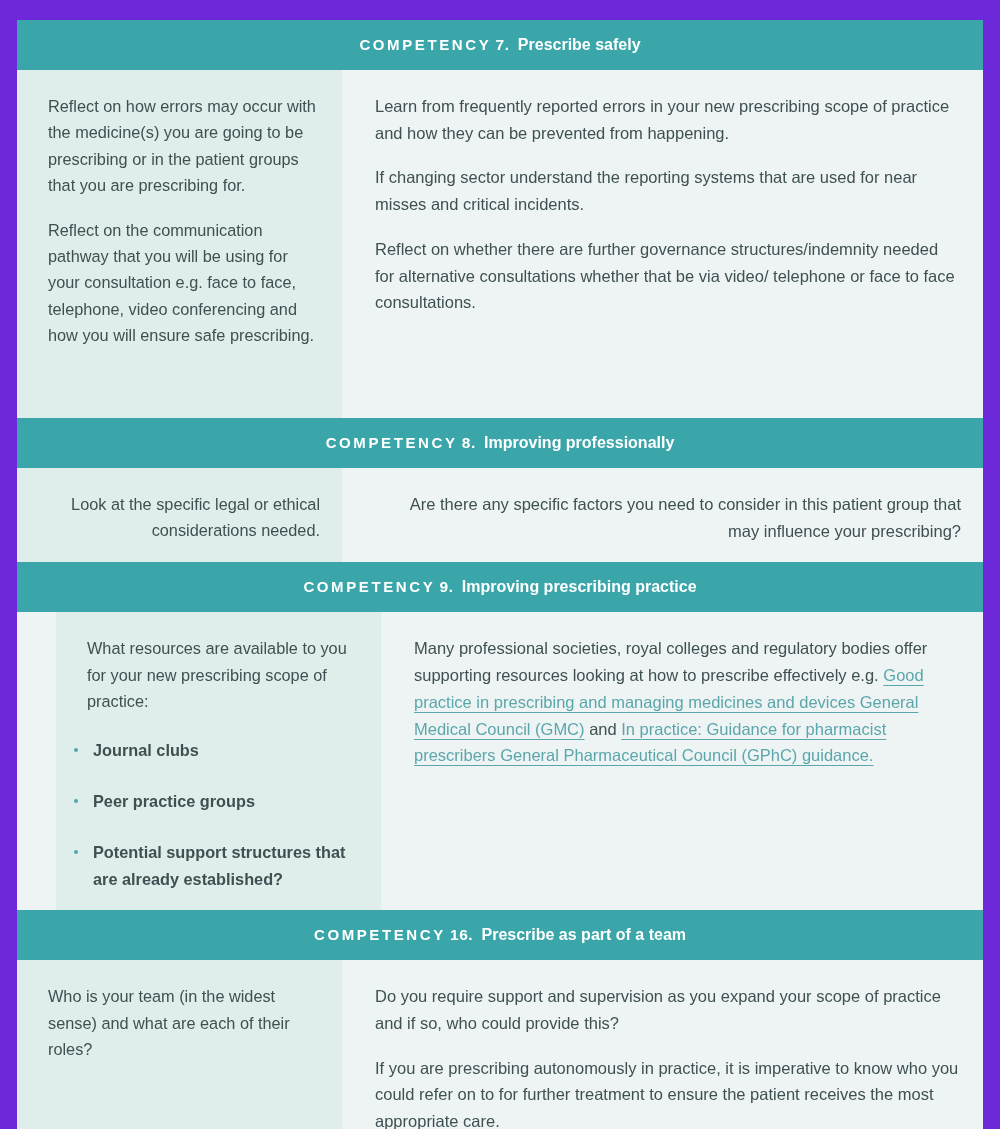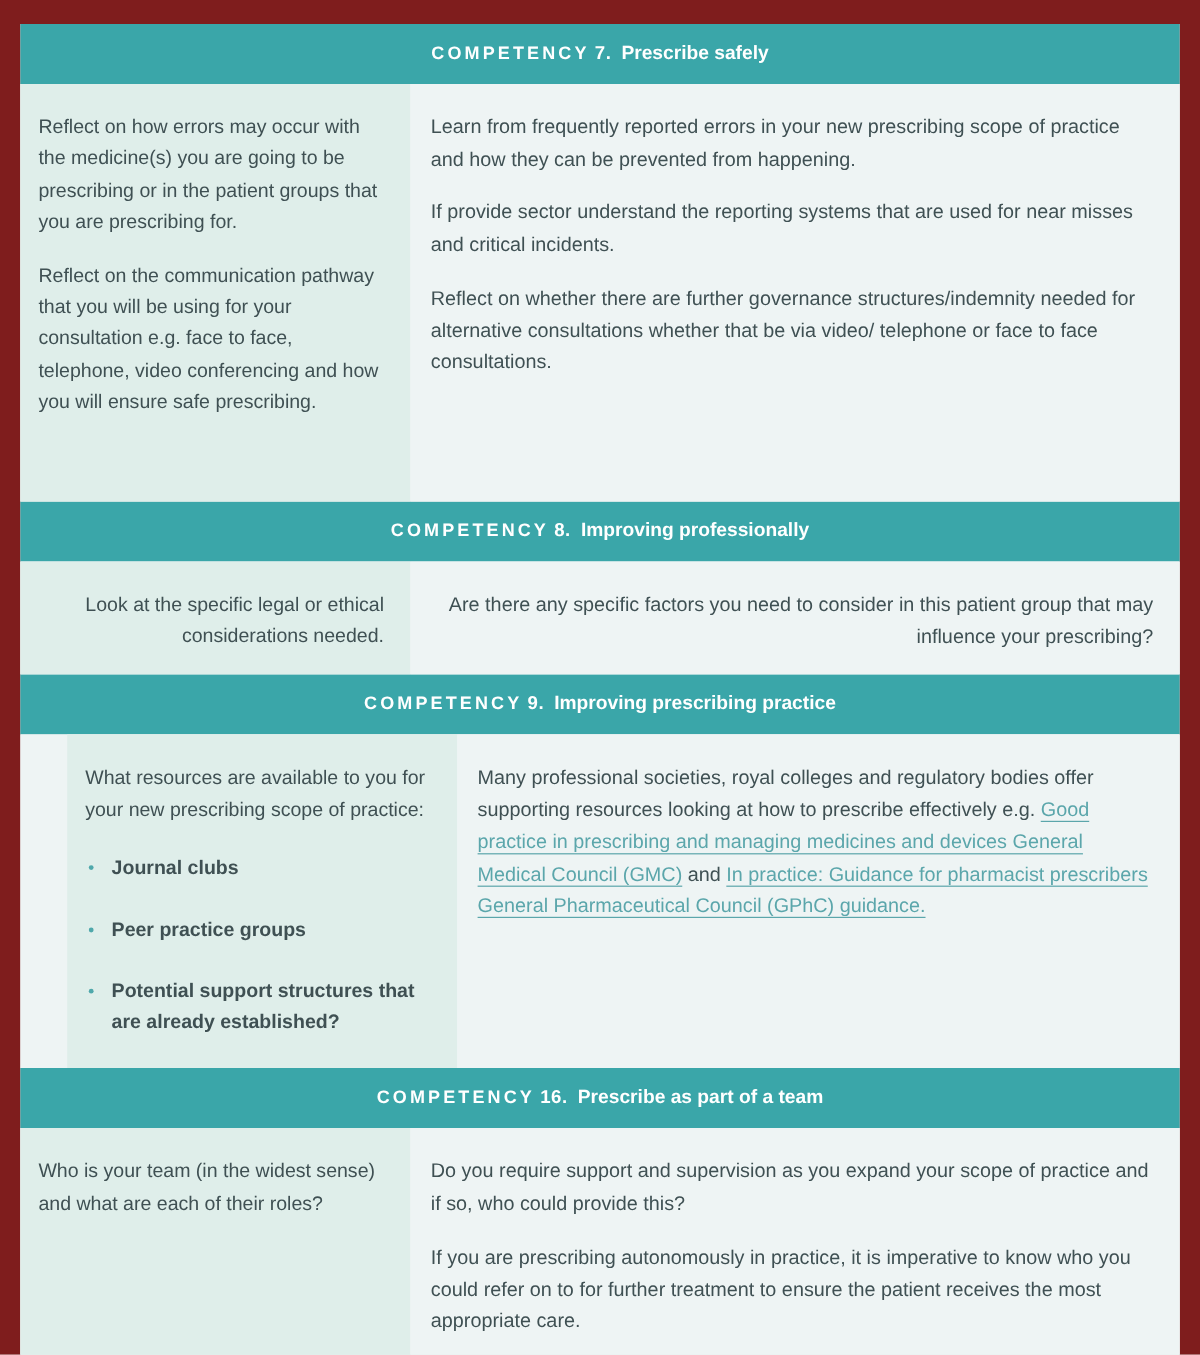--- a/index.html
+++ b/index.html
@@ -11,21 +11,21 @@
     width: 1000px;
     height: 1129px;
     font-family: "Liberation Sans", sans-serif;
     -webkit-font-smoothing: antialiased;
   }
 
   .page {
     position: relative;
     width: 1000px;
     height: 1129px;
-    background: #7f1d1d;
+    background: #6d28d9;
     box-sizing: border-box;
   }
 
   .table {
     position: absolute;
     left: 17px;
     top: 20px;
     width: 966px;
     background: #eef4f4;
   }
@@ -77,21 +77,21 @@
   }
   .col-right {
     flex: 1 1 auto;
     background: #eef4f4;
     padding: 23px 22px 18px 17px;
     box-sizing: border-box;
   }
 
   .col-left p,
   .col-right p {
-    margin: 0 0 18px 0;
+    margin: 0 0 18px 16px;
     color: #3f5053;
     font-size: 16.5px;
     line-height: 1.62;
   }
   .col-left p:last-child,
   .col-right p:last-child {
     margin-bottom: 0;
   }
   .col-left p { font-size: 16.3px; }
 
@@ -149,21 +149,21 @@
         <span class="title">Prescribe safely</span>
       </div>
     </div>
     <div class="comp-body body-c7">
       <div class="col-left">
         <p>Reflect on how errors may occur with the medicine(s) you are going to be prescribing or in the patient groups that you are prescribing for.</p>
         <p>Reflect on the communication pathway that you will be using for your consultation e.g. face to face, telephone, video conferencing and how you will ensure safe prescribing.</p>
       </div>
       <div class="col-right">
         <p>Learn from frequently reported errors in your new prescribing scope of practice and how they can be prevented from happening.</p>
-        <p>If provide sector understand the reporting systems that are used for near misses and critical incidents.</p>
+        <p>If changing sector understand the reporting systems that are used for near misses and critical incidents.</p>
         <p>Reflect on whether there are further governance structures/indemnity needed for alternative consultations whether that be via video/ telephone or face to face consultations.</p>
       </div>
     </div>
 
     <div class="comp-header">
       <div class="comp-header-text">
         <span class="lead">COMPETENCY</span>
         <span class="num">8.</span>
         <span class="title">Improving professionally</span>
       </div>

